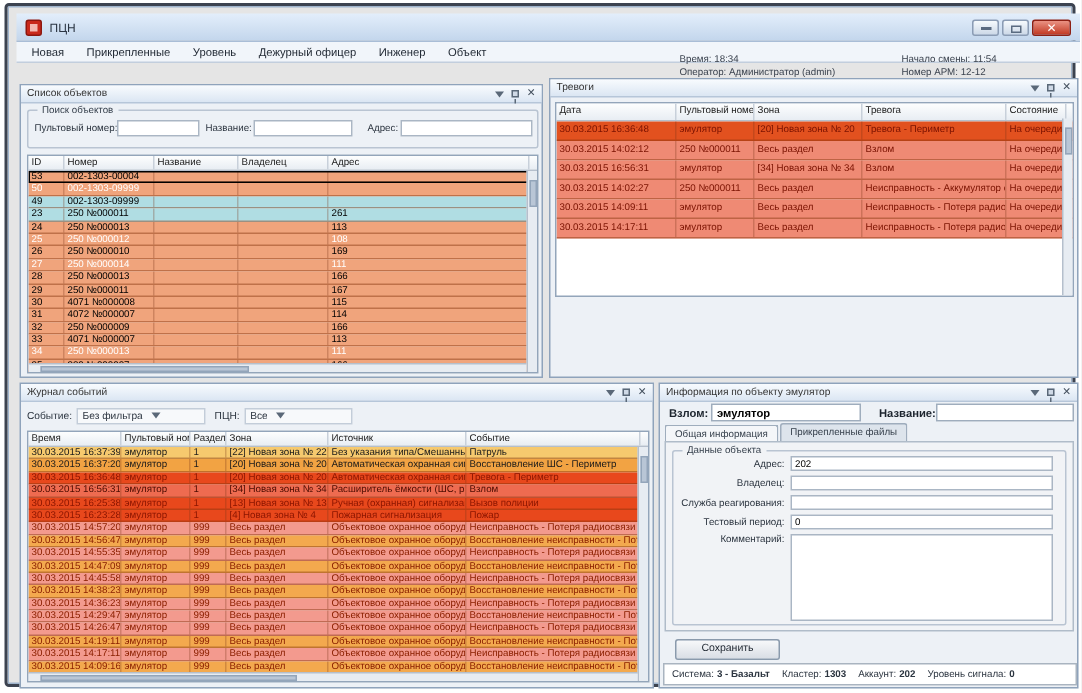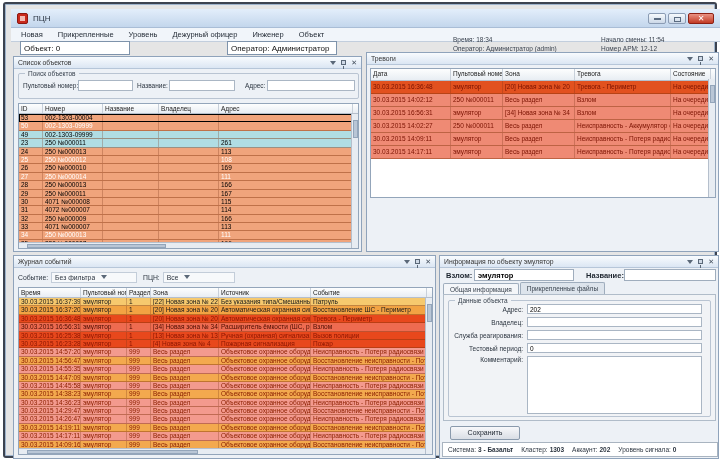--- a/index.html
+++ b/index.html
@@ -151,22 +151,20 @@
 
   <div class="menubar">
     <span class="menu-item">Новая</span>
     <span class="menu-item">Прикрепленные</span>
     <span class="menu-item">Уровень</span>
     <span class="menu-item">Дежурный офицер</span>
     <span class="menu-item">Инженер</span>
     <span class="menu-item">Объект</span>
   </div>
 
-  <input class="tb-input" id="object-box" readonly="" value="Объект: 0" style="">
-  <input class="tb-input" id="operator-box" readonly="" value="Оператор: Администратор" style="">
 
   <div class="session" id="session-a">
     <div><span>Время:</span> <span>18:34</span></div>
     <div><span>Оператор:</span> <span>Администратор (admin)</span></div>
   </div>
   <div class="session" id="session-b">
     <div><span>Начало смены:</span> <span>11:54</span></div>
     <div><span>Номер АРМ:</span> <span>12-12</span></div>
   </div>
 

